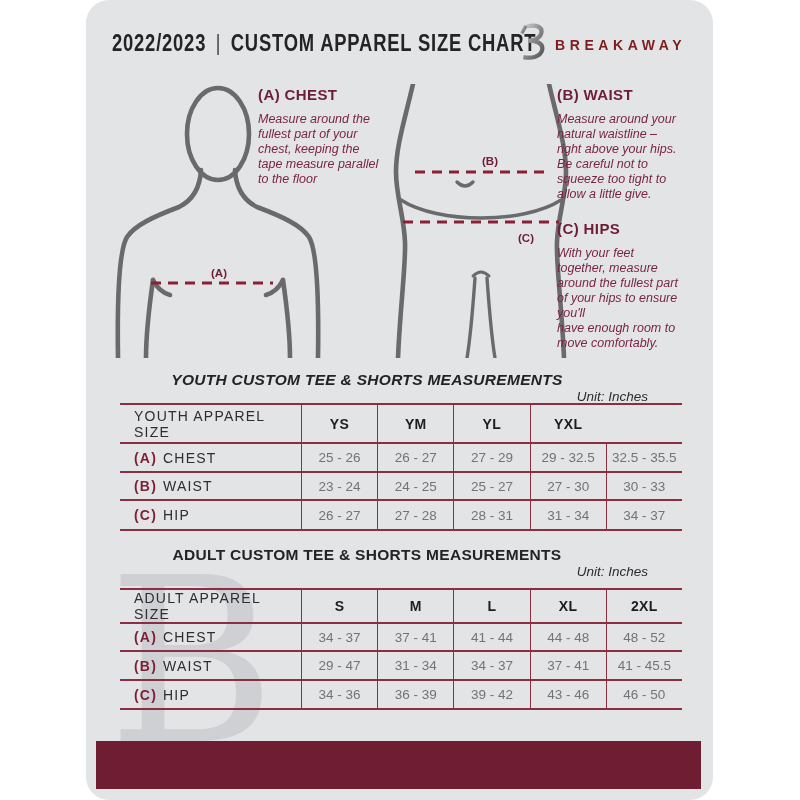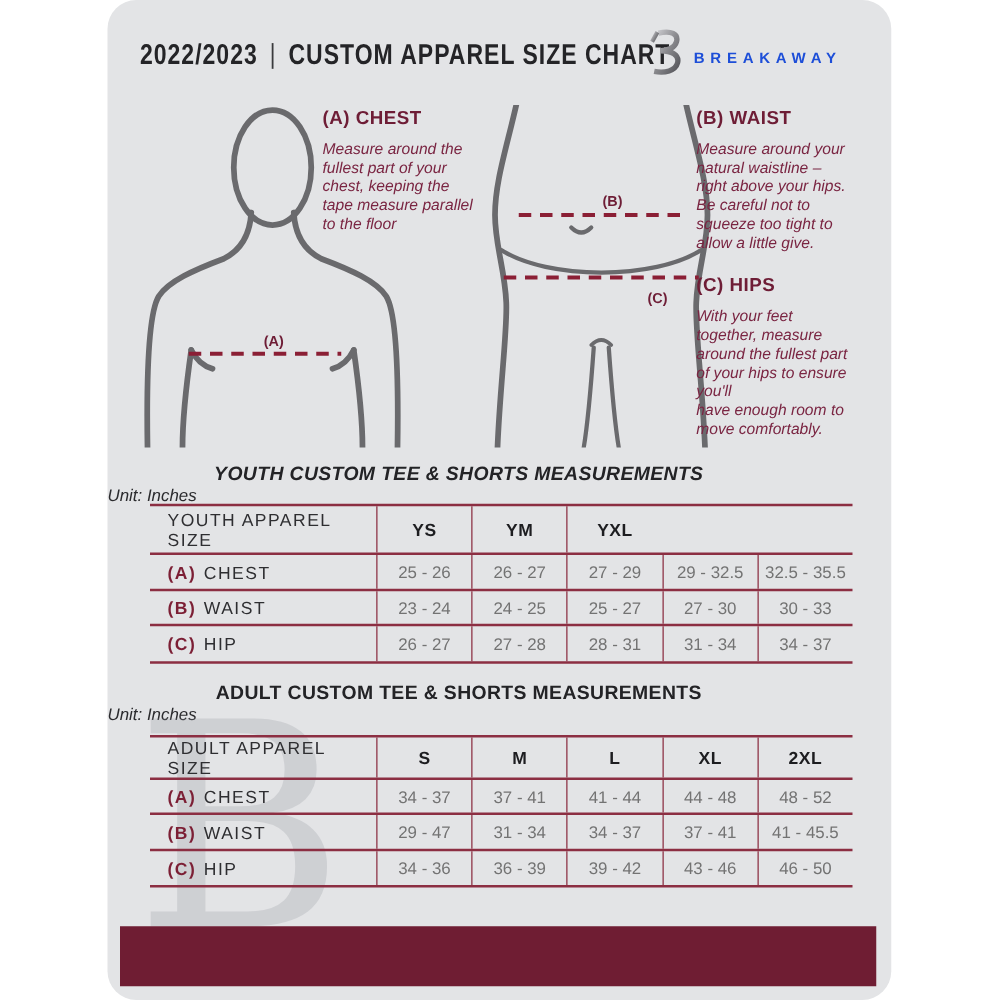--- a/index.html
+++ b/index.html
@@ -7,32 +7,32 @@
   body { background:#ffffff; font-family:"Liberation Sans", sans-serif; position:relative; }
   .page { position:absolute; left:0; top:0; width:800px; height:800px; background:#ffffff; overflow:hidden; }
   .content { position:absolute; left:86px; top:0; width:627px; height:800px; background:#e3e4e6; overflow:hidden;border-radius:23px; }
 
   
   .masthead { position:absolute; left:26px; top:28px; height:30px; display:flex; align-items:center; }
   .headline { display:flex; align-items:center; transform:scaleX(.8); transform-origin:left center;
               font-weight:700; font-size:23px; letter-spacing:1px; color:#242427; white-space:nowrap; }
   .headline .divider { font-weight:300; margin:0 12px; color:#3a3a3d; font-size:22px; }
   .brand { position:absolute; left:428px; top:22px; display:flex; align-items:center; }
-  .brand-name { margin-left:7px; font-weight:700; font-size:12px; letter-spacing:4.6px; color:#1d4ed8; margin-top:4px; }
+  .brand-name { margin-left:7px; font-weight:700; font-size:14px; letter-spacing:4.6px; color:#7f1d1d; margin-top:4px; }
 
   
   .fig { position:absolute; }
   .guide-block { position:absolute; color:#6e1d36; }
   .guide-h { font-weight:700; font-size:15px; letter-spacing:.4px; color:#6e1d36; }
   .guide-p { margin-top:9px; font-style:italic; font-size:12.5px; line-height:15px; color:#7a2542; white-space:pre-line; }
 
   
   .sect-title { position:absolute; left:0; width:562px; text-align:center; font-weight:700;
                 font-size:15.5px; letter-spacing:.3px; color:#232326; }
-  .sect-unit  { position:absolute; left:0; width:562px; text-align:left; font-style:italic;
+  .sect-unit  { position:absolute; left:0; width:562px; text-align:right; font-style:italic;
                 font-size:13.5px; color:#2b2b2e; }
 
   
   .size-table { position:absolute; left:34px; width:562px; border-top:2px solid #8c2e42; z-index:2; }
   .t-row { display:flex; border-bottom:2px solid #8c2e42; align-items:stretch; }
   .cell { display:flex; align-items:center; justify-content:center; }
   .label-cell { width:181px; justify-content:flex-start; padding-left:14px;
                 font-size:14px; letter-spacing:1.2px; color:#2e2e31; }
   .data-cell { width:76.2px; border-left:1.6px solid #8c2e42; font-size:13.5px; color:#737373; }
   .t-head .data-cell { font-weight:700; font-size:14px; color:#1d1d20; letter-spacing:.4px; }
@@ -144,20 +144,21 @@
     <div class="watermark">B</div>
 
     <div class="sect-title" style="top:371px;font-style:italic;">YOUTH CUSTOM TEE &amp; SHORTS MEASUREMENTS</div>
     <div class="sect-unit" style="top:389px;">Unit: Inches</div>
 
     <div class="size-table youth" style="top:403px;">
       <div class="t-row t-head">
         <div class="cell label-cell">YOUTH APPAREL SIZE</div>
         <div class="cell data-cell">YS</div>
         <div class="cell data-cell">YM</div>
+        <div class="cell data-cell">YL</div>
         <div class="cell data-cell">YXL</div>
       </div>
       <div class="t-row r1">
         <div class="cell label-cell">
           <span class="marker">(A)</span>
           <span>CHEST</span>
         </div>
         <div class="cell data-cell">25 - 26</div>
         <div class="cell data-cell">26 - 27</div>
         <div class="cell data-cell">27 - 29</div>

